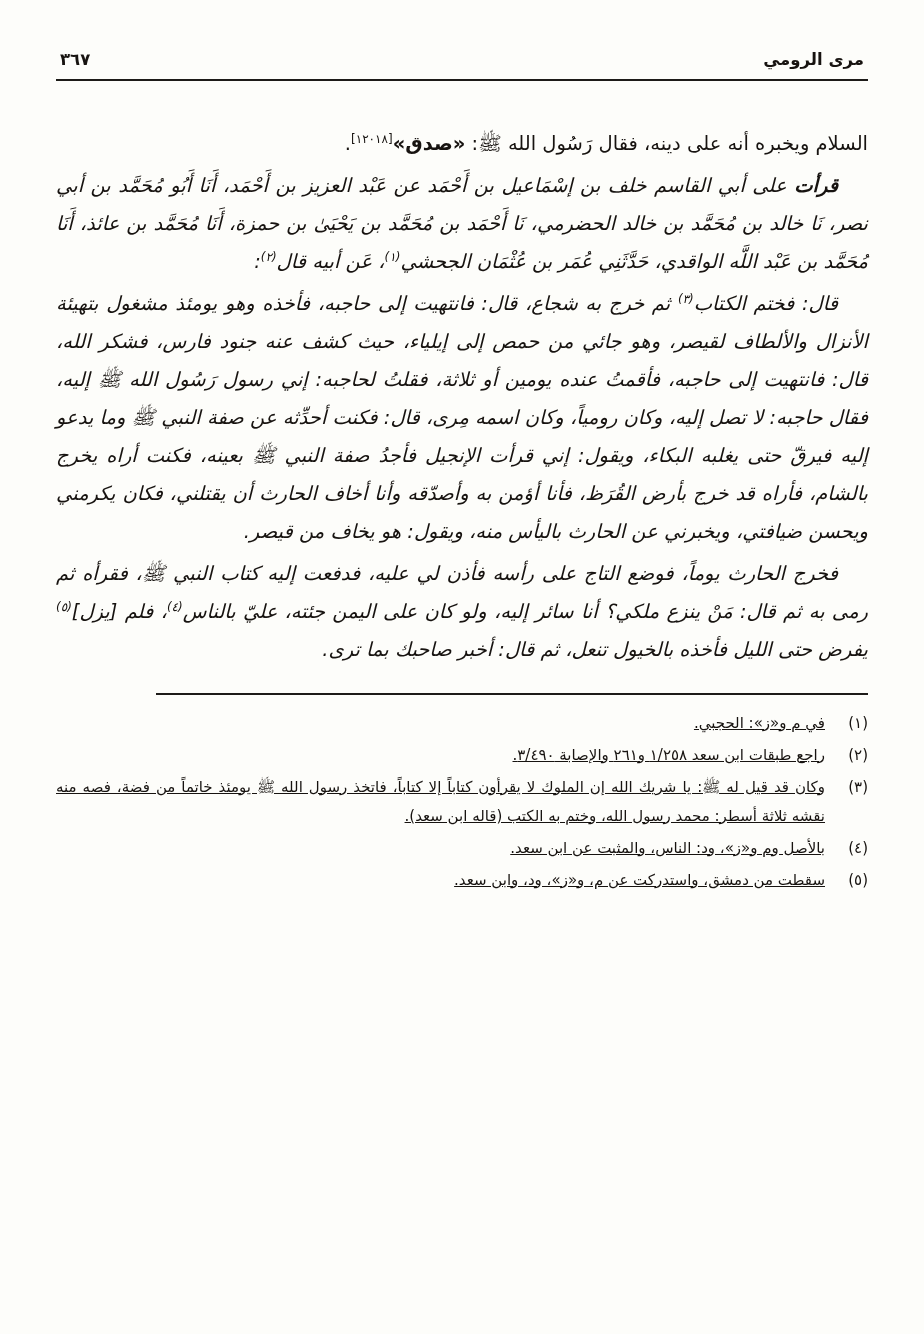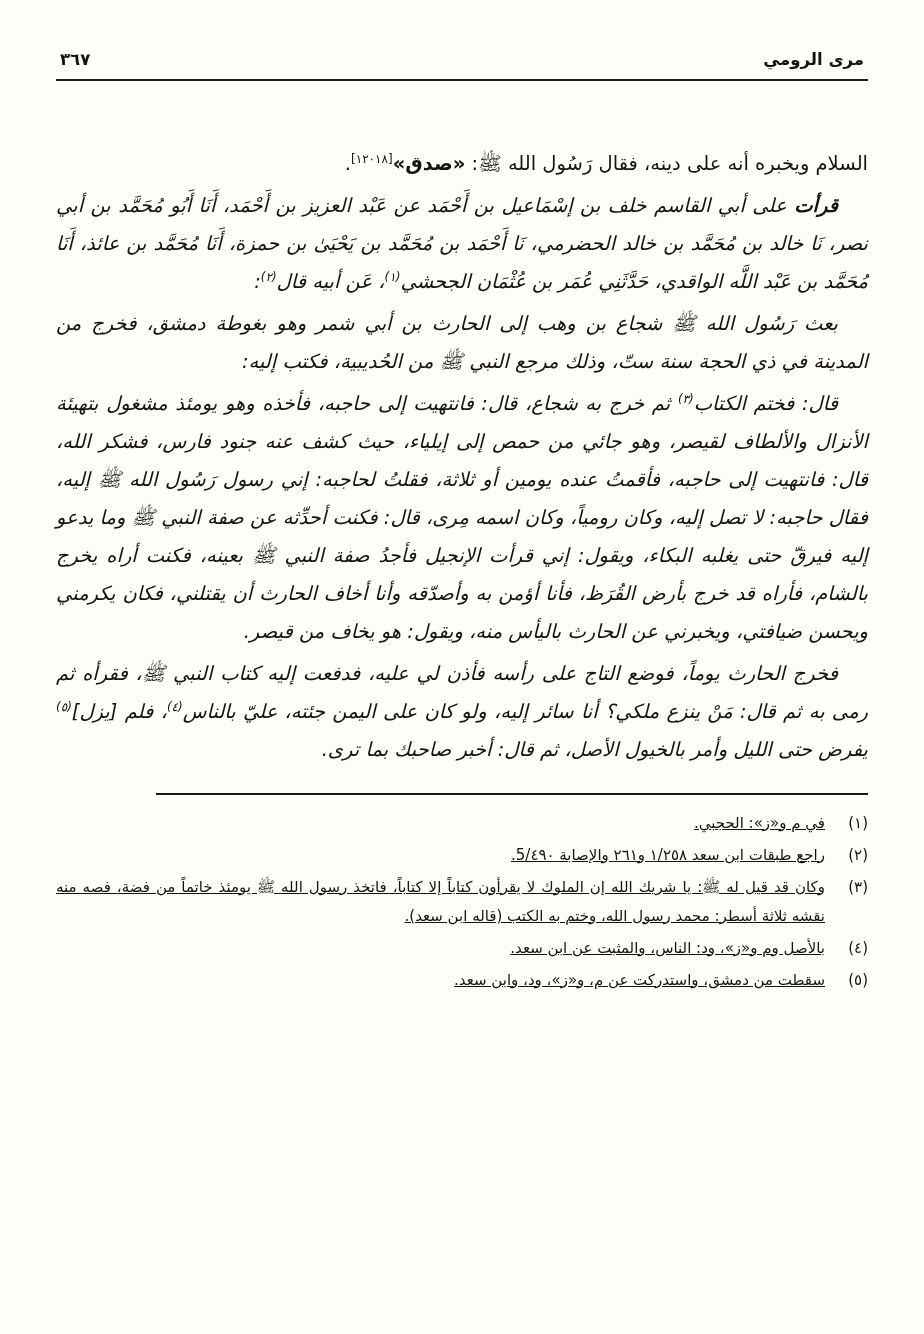--- a/index.html
+++ b/index.html
@@ -5,21 +5,21 @@
   html,body{margin:0;padding:0;background:#d6d6d6;}
   .page{
     width:924px;height:1334px;margin:0 auto;background:#fdfdfa;
     direction:rtl;font-family:"DejaVu Sans","Liberation Sans",sans-serif;
     color:#171310;padding:50px 56px 40px;box-sizing:border-box;
     position:relative;overflow:hidden;
   }
   .hdr{display:flex;justify-content:space-between;align-items:baseline;
        font-size:16.5px;font-weight:700;padding:0 4px;}
   .rule{height:2px;background:#1d1b18;margin-top:10px;}
-  main{margin-top:64px;font-size:19.5px;line-height:38px;text-align:justify;}
+  main{margin-top:44px;font-size:19.5px;line-height:38px;text-align:justify;}
   .para{margin:0;}
   .para + .para{margin-top:4px;}
   .para.ind{text-indent:30px;font-style:italic;}
   .b{font-weight:700;}
   sup.ref{font-size:12px;line-height:0;vertical-align:7px;font-weight:400;}
   .fn-sep{width:712px;height:1.5px;background:#1d1b18;margin-top:24px;}
   .footnotes{margin-top:14px;font-size:15px;line-height:29px;}
   .footnote{display:flex;gap:9px;margin-bottom:3px;}
   .fn-num{flex:0 0 34px;text-align:right;white-space:nowrap;}
   .fn-text{flex:1;text-align:justify;text-decoration:underline;}
@@ -35,39 +35,38 @@
   </header>
 
   <div class="rule"></div>
 
   <main>
 
     <p class="para"><span>السلام ويخبره أنه على دينه، فقال رَسُول الله ﷺ: </span><span class="b">«صدق»</span><sup class="ref">[١٢٠١٨]</sup><span>.</span></p>
 
     <p class="para ind"><span class="b">قرأت</span><span> على أبي القاسم خلف بن إسْمَاعيل بن أَحْمَد عن عَبْد العزيز بن أَحْمَد، أَنَا أَبُو مُحَمَّد بن أبي نصر، نَا خالد بن مُحَمَّد بن خالد الحضرمي، نَا أَحْمَد بن مُحَمَّد بن يَحْيَىٰ بن حمزة، أَنَا مُحَمَّد بن عائذ، أَنَا مُحَمَّد بن عَبْد اللَّه الواقدي، حَدَّثَنِي عُمَر بن عُثْمَان الجحشي</span><sup class="ref">(١)</sup><span>، عَن أبيه قال</span><sup class="ref">(٢)</sup><span>:</span></p>
 
-    <p class="para ind"><span>بعث رَسُول الله ﷺ شجاع بن وهب إلى الحارث بن أبي شمر وهو بغوطة دمشق، فخرج من المدينة في ذي الحجة سنة ستّ، وذلك مرجع النبي ﷺ من الحُديبية، فكتب إليه:</span></p>
 
 
     <p class="para ind"><span>قال: فختم الكتاب</span><sup class="ref">(٣)</sup><span> ثم خرج به شجاع، قال: فانتهيت إلى حاجبه، فأخذه وهو يومئذ مشغول بتهيئة الأنزال والألطاف لقيصر، وهو جائي من حمص إلى إيلياء، حيث كشف عنه جنود فارس، فشكر الله، قال: فانتهيت إلى حاجبه، فأقمتُ عنده يومين أو ثلاثة، فقلتُ لحاجبه: إني رسول رَسُول الله ﷺ إليه، فقال حاجبه: لا تصل إليه، وكان رومياً، وكان اسمه مِرى، قال: فكنت أحدِّثه عن صفة النبي ﷺ وما يدعو إليه فيرقّ حتى يغلبه البكاء، ويقول: إني قرأت الإنجيل فأجدُ صفة النبي ﷺ بعينه، فكنت أراه يخرج بالشام، فأراه قد خرج بأرض القُرَظ، فأنا أؤمن به وأصدّقه وأنا أخاف الحارث أن يقتلني، فكان يكرمني ويحسن ضيافتي، ويخبرني عن الحارث باليأس منه، ويقول: هو يخاف من قيصر.</span></p>
 
-    <p class="para ind"><span>فخرج الحارث يوماً، فوضع التاج على رأسه فأذن لي عليه، فدفعت إليه كتاب النبي ﷺ، فقرأه ثم رمى به ثم قال: مَنْ ينزع ملكي؟ أنا سائر إليه، ولو كان على اليمن جئته، عليّ بالناس</span><sup class="ref">(٤)</sup><span>، فلم [يزل]</span><sup class="ref">(٥)</sup><span> يفرض حتى الليل وأمر بالخيول الأصل، ثم قال: أخبر صاحبك بما ترى.</span></p>
+    <p class="para ind"><span>فخرج الحارث يوماً، فوضع التاج على رأسه فأذن لي عليه، فدفعت إليه كتاب النبي ﷺ، فقرأه ثم رمى به ثم قال: مَنْ ينزع ملكي؟ أنا سائر إليه، ولو كان على اليمن جئته، عليّ بالناس</span><sup class="ref">(٤)</sup><span>، فلم [يزل]</span><sup class="ref">(٥)</sup><span> يفرض حتى الليل فأخذه بالخيول تنعل، ثم قال: أخبر صاحبك بما ترى.</span></p>
 
   </main>
 
   <div class="fn-sep"></div>
 
   <section class="footnotes">
     <div class="footnote">
       <span class="fn-num">(١)</span>
       <span class="fn-text">في م و«ز»: الحجبي.</span>
     </div>
     <div class="footnote">
       <span class="fn-num">(٢)</span>
-      <span class="fn-text">راجع طبقات ابن سعد ١/٢٥٨ و٢٦١ والإصابة 5/٤٩٠.</span>
+      <span class="fn-text">راجع طبقات ابن سعد ١/٢٥٨ و٢٦١ والإصابة ٣/٤٩٠.</span>
     </div>
     <div class="footnote">
       <span class="fn-num">(٣)</span>
       <span class="fn-text">وكان قد قيل له ﷺ: يا شريك الله إن الملوك لا يقرأون كتاباً إلا كتاباً، فاتخذ رسول الله ﷺ يومئذ خاتماً من فضة، فصه منه نقشه ثلاثة أسطر: محمد رسول الله، وختم به الكتب (قاله ابن سعد).</span>
     </div>
     <div class="footnote">
       <span class="fn-num">(٤)</span>
       <span class="fn-text">بالأصل وم و«ز»، ود: الناس، والمثبت عن ابن سعد.</span>
     </div>
     <div class="footnote">

